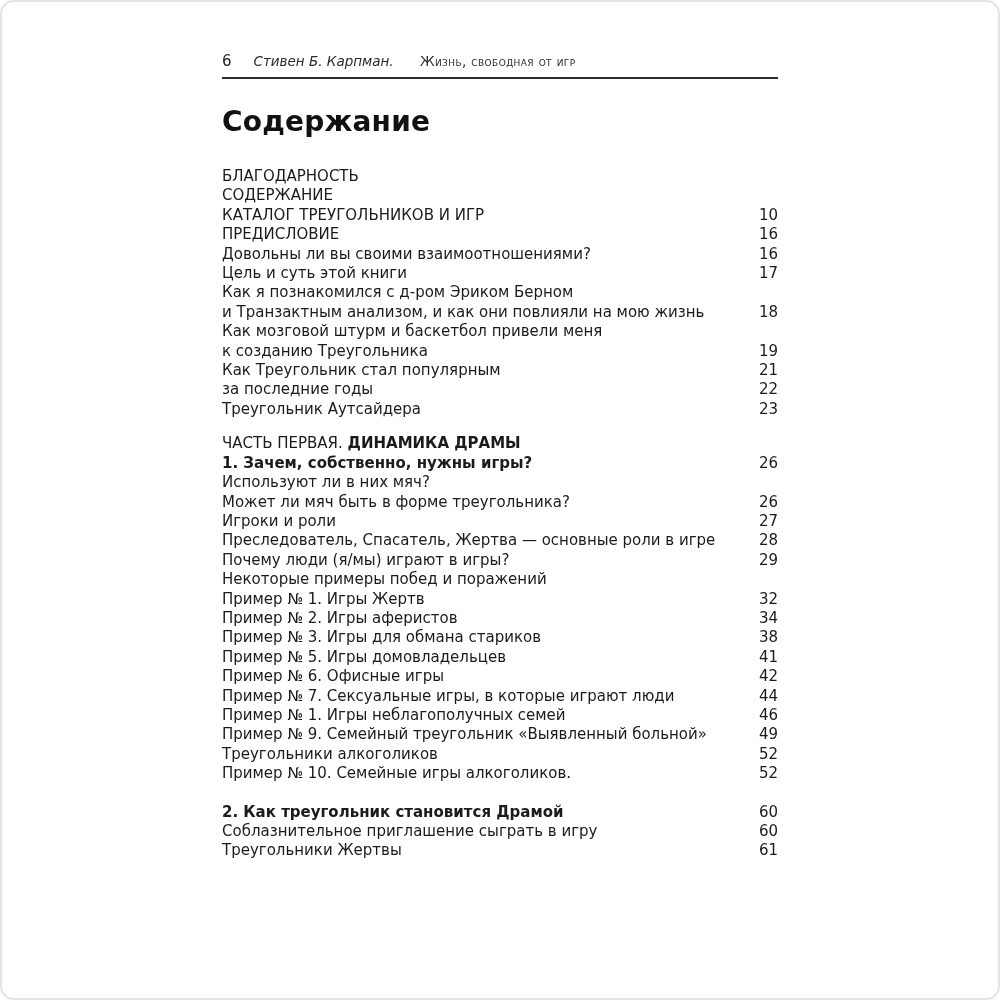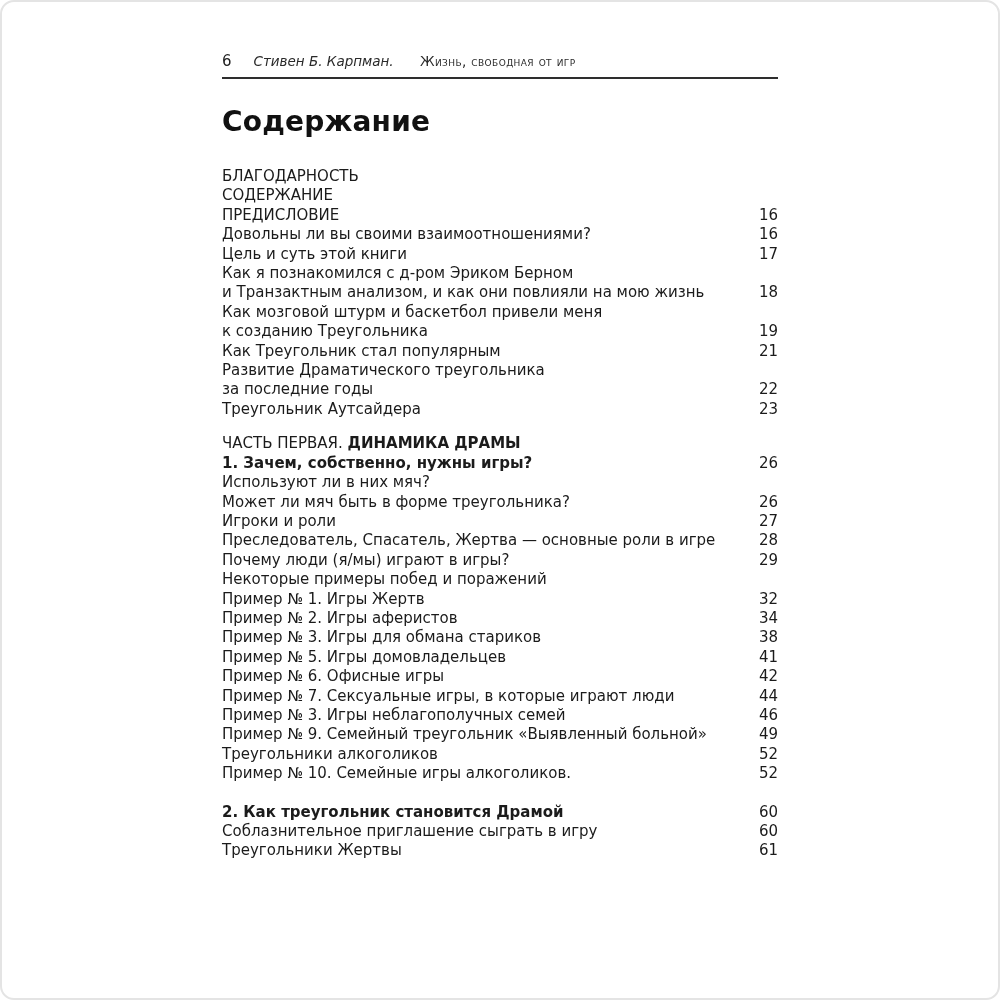--- a/index.html
+++ b/index.html
@@ -79,20 +79,24 @@
   <div class="toc" id="toc">
       <div class="row">
         <span class="entry"><span>БЛАГОДАРНОСТЬ</span></span>
         <span class="pg"></span>
       </div>
       <div class="row">
         <span class="entry"><span>СОДЕРЖАНИЕ</span></span>
         <span class="pg"></span>
       </div>
       <div class="row">
+        <span class="entry"><span>КАТАЛОГ ТРЕУГОЛЬНИКОВ И ИГР</span></span>
+        <span class="pg">10</span>
+      </div>
+      <div class="row">
         <span class="entry"><span>ПРЕДИСЛОВИЕ</span></span>
         <span class="pg">16</span>
       </div>
       <div class="row">
         <span class="entry"><span>Довольны ли вы своими взаимоотношениями?</span></span>
         <span class="pg">16</span>
       </div>
       <div class="row">
         <span class="entry"><span>Цель и суть этой книги</span></span>
         <span class="pg">17</span>
@@ -111,24 +115,20 @@
       </div>
       <div class="row">
         <span class="entry"><span>к созданию Треугольника</span></span>
         <span class="pg">19</span>
       </div>
       <div class="row">
         <span class="entry"><span>Как Треугольник стал популярным</span></span>
         <span class="pg">21</span>
       </div>
       <div class="row">
-        <span class="entry"><span>Развитие Драматического треугольника</span></span>
-        <span class="pg"></span>
-      </div>
-      <div class="row">
         <span class="entry"><span>за последние годы</span></span>
         <span class="pg">22</span>
       </div>
       <div class="row">
         <span class="entry"><span>Треугольник Аутсайдера</span></span>
         <span class="pg">23</span>
       </div>
       <div class="row gap-lg">
         <span class="entry"><span>ЧАСТЬ ПЕРВАЯ. </span><b>ДИНАМИКА ДРАМЫ</b></span>
         <span class="pg"></span>
@@ -179,21 +179,21 @@
       </div>
       <div class="row">
         <span class="entry"><span>Пример № 6. Офисные игры</span></span>
         <span class="pg">42</span>
       </div>
       <div class="row">
         <span class="entry"><span>Пример № 7. Сексуальные игры, в которые играют люди</span></span>
         <span class="pg">44</span>
       </div>
       <div class="row">
-        <span class="entry"><span>Пример № 3. Игры неблагополучных семей</span></span>
+        <span class="entry"><span>Пример № 1. Игры неблагополучных семей</span></span>
         <span class="pg">46</span>
       </div>
       <div class="row">
         <span class="entry"><span>Пример № 9. Семейный треугольник «Выявленный больной»</span></span>
         <span class="pg">49</span>
       </div>
       <div class="row">
         <span class="entry"><span>Треугольники алкоголиков</span></span>
         <span class="pg">52</span>
       </div>

